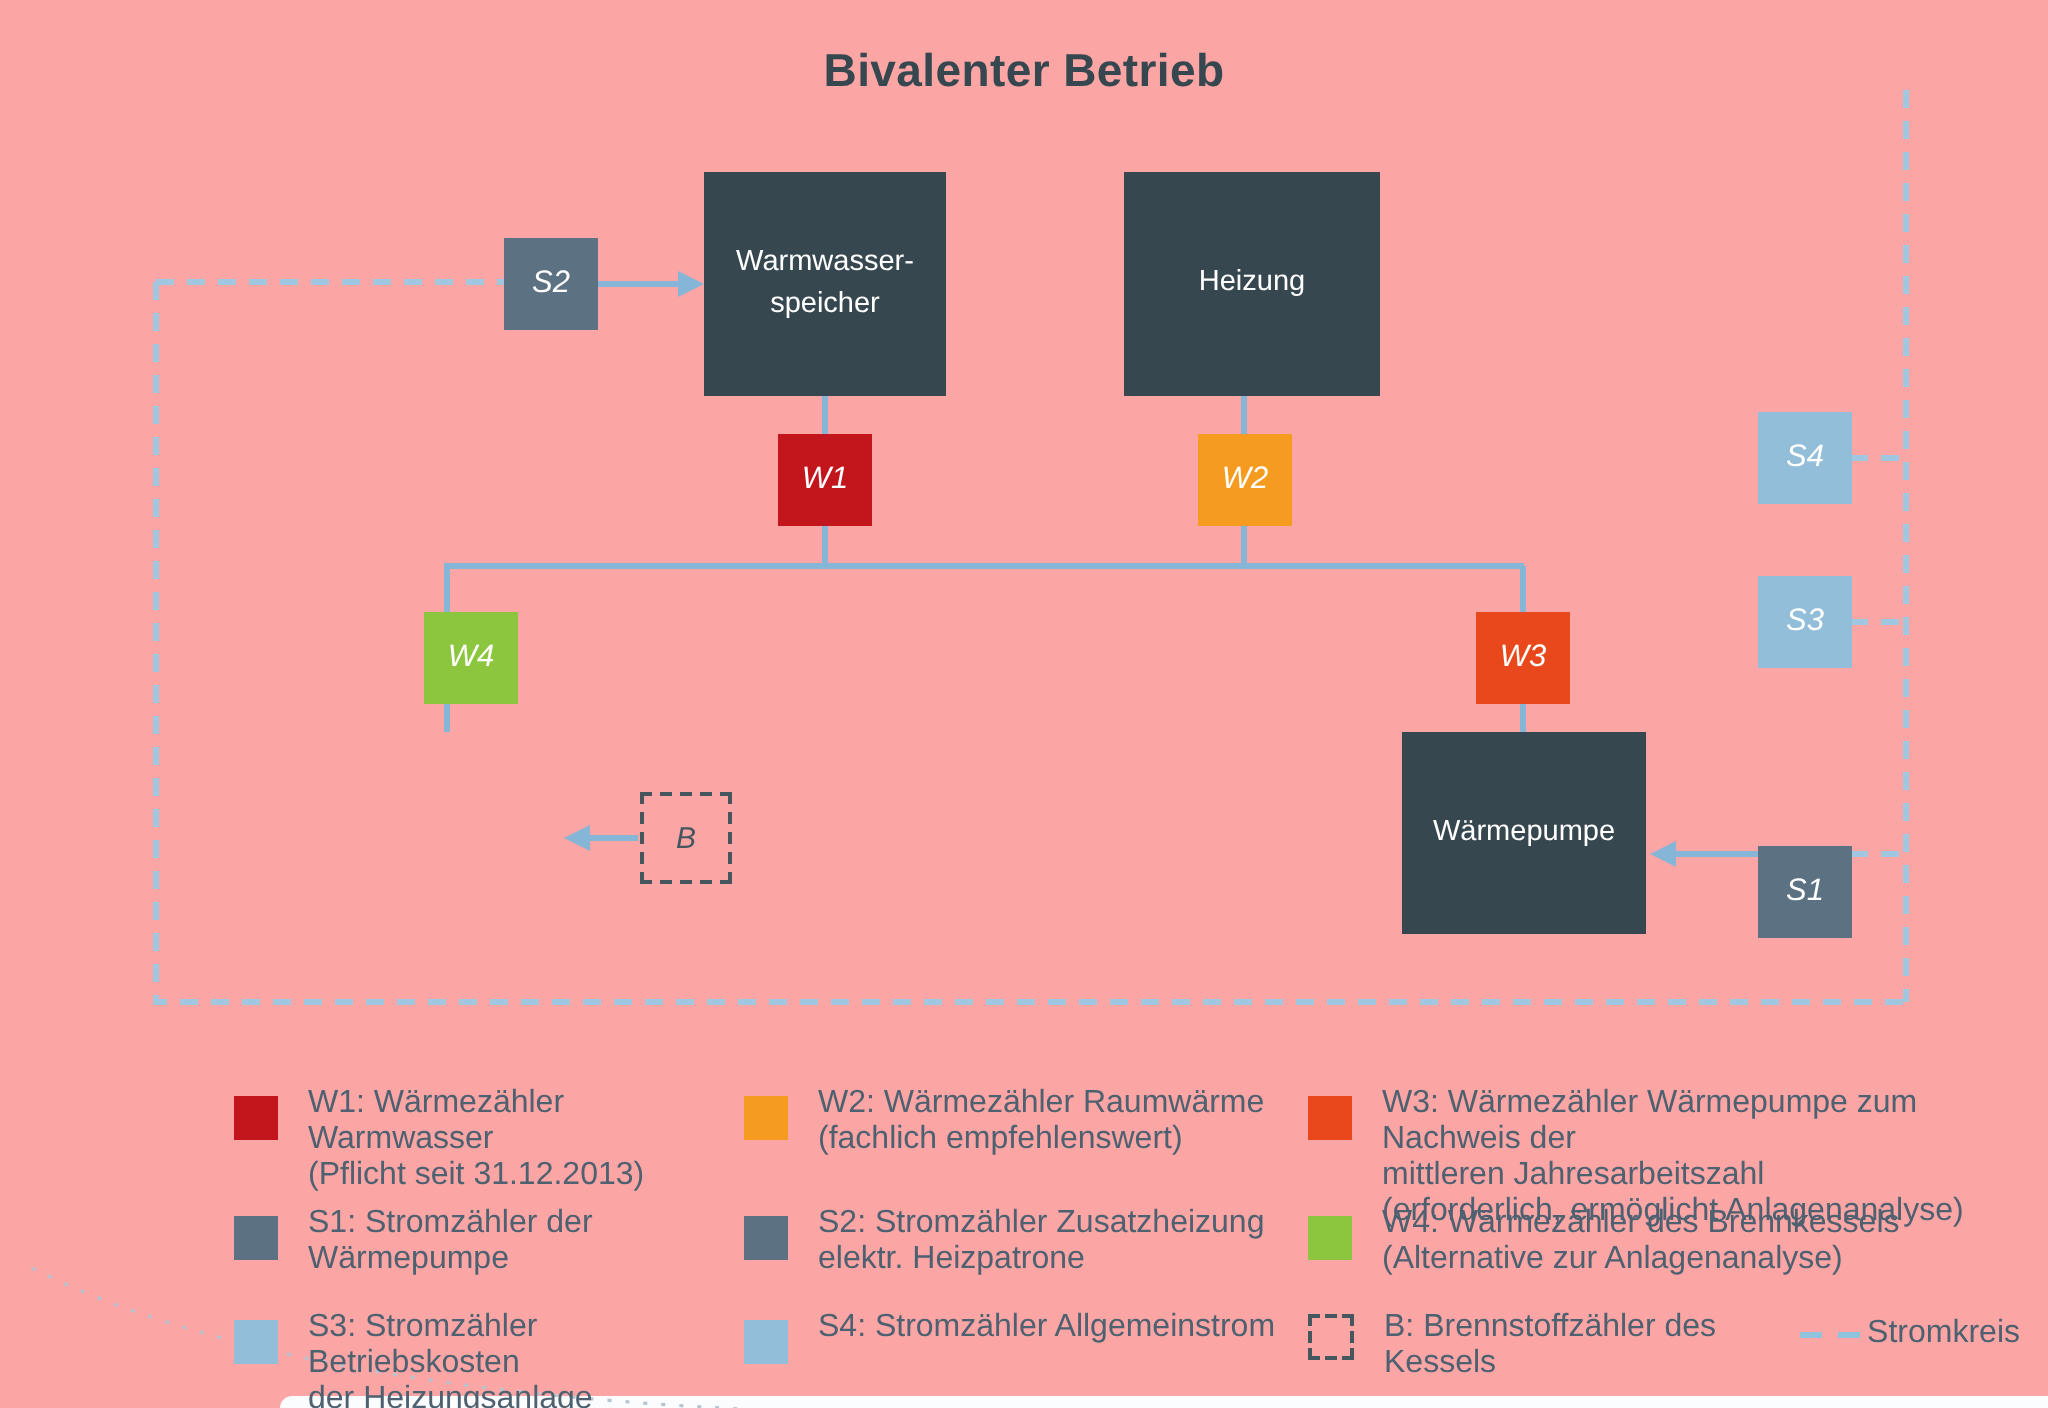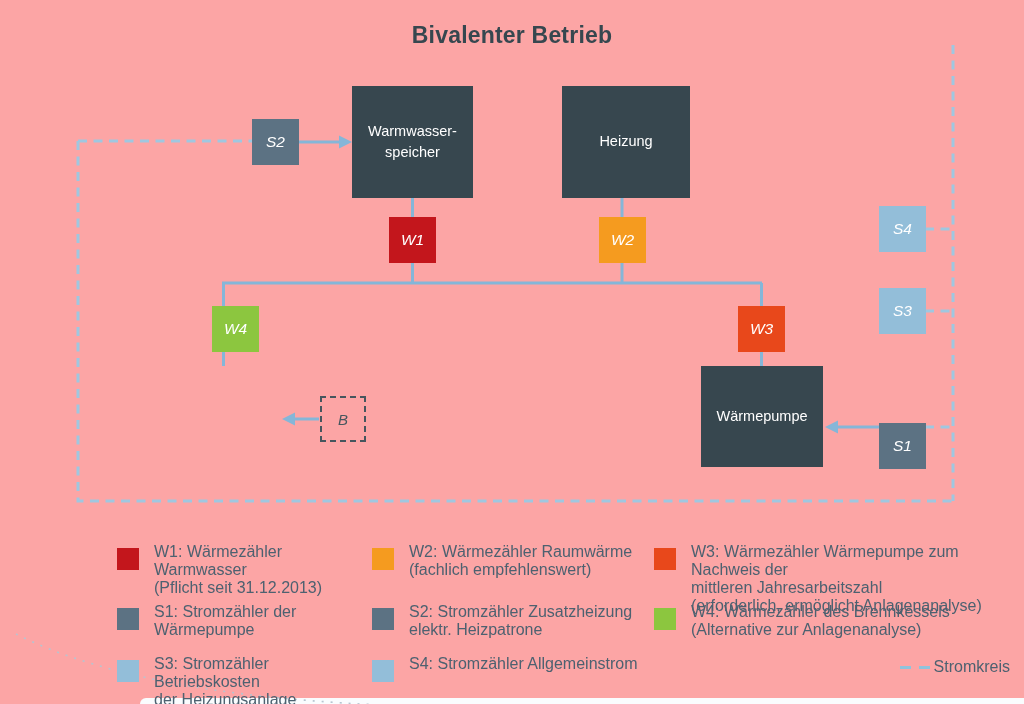--- a/index.html
+++ b/index.html
@@ -165,20 +165,24 @@
     <div class="legend-item">
       <span class="swatch c-ltblue"></span>
       <span class="ltext">S3: Stromzähler Betriebskosten
 der Heizungsanlage</span>
     </div>
     <div class="legend-item">
       <span class="swatch c-ltblue"></span>
       <span class="ltext">S4: Stromzähler Allgemeinstrom</span>
     </div>
     <div class="row3-col3">
+      <div class="legend-item">
+        <span class="swatch dashed"></span>
+        <span class="ltext">B: Brennstoffzähler des Kessels</span>
+      </div>
       <div class="stromkreis">
         <span class="dash-sample"></span>
         <span>Stromkreis</span>
       </div>
     </div>
 
   </div>
 </div>
 
 </body></html>

